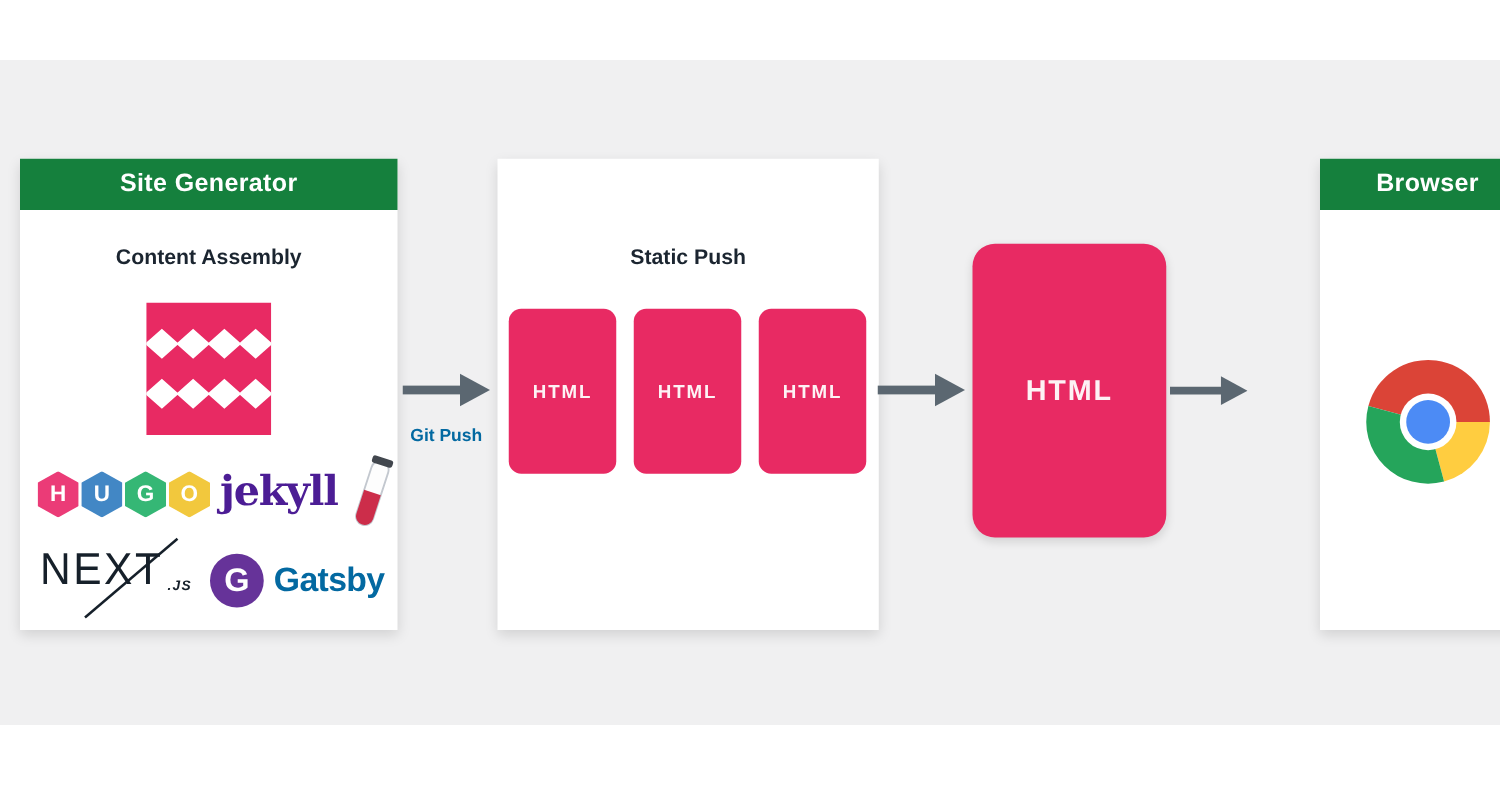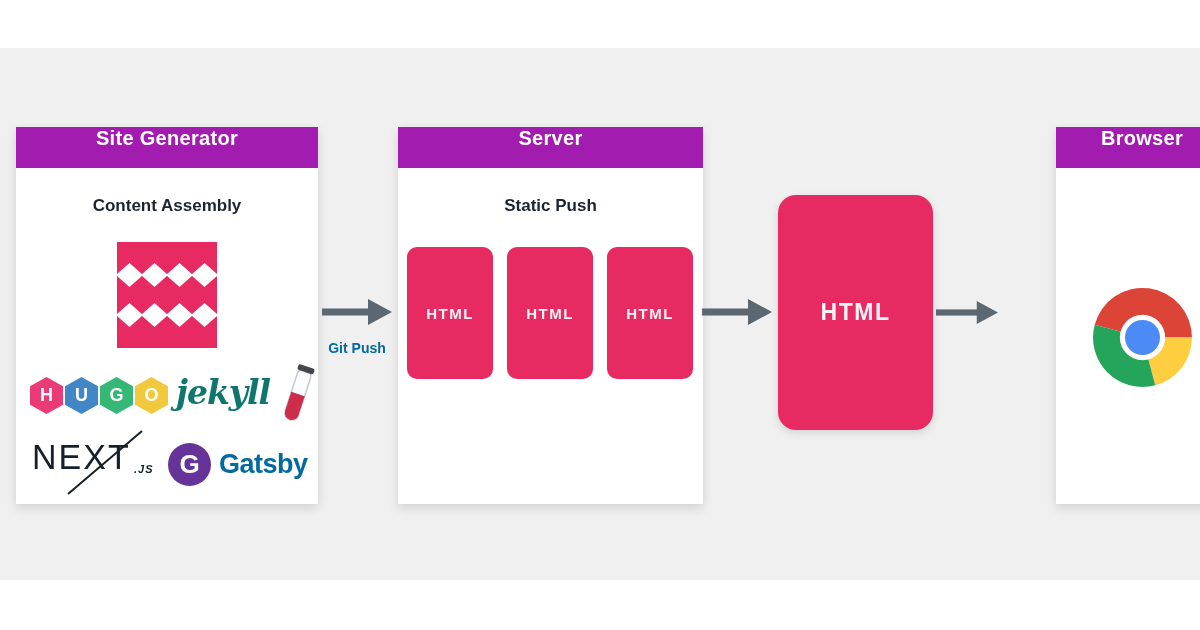--- a/index.html
+++ b/index.html
@@ -12,22 +12,22 @@
   .gray-band {
     position:absolute; left:0; top:48px; width:1200px; height:532px;
     background:#f0f0f1;
   }
   .panel {
     position:absolute; background:#ffffff;
     box-shadow:0 4px 10px rgba(0,0,0,0.13);
   }
   .panel-header {
     position:absolute; left:0; top:0; right:0; height:41px;
-    background:#a21caf; color:#ffffff;
-    display:flex; align-items:flex-start; justify-content:center;
+    background:#15803d; color:#ffffff;
+    display:flex; align-items:center; justify-content:center;
     font-size:20px; font-weight:700; letter-spacing:0.3px;
   }
   .subtitle {
     position:absolute; left:0; right:0; top:69px;
     text-align:center; font-size:17px; font-weight:700; color:#1b2530;
   }
   #panel-sitegen { left:16px;  top:127px; width:302px; height:377px; }
   #panel-server  { left:398px; top:127px; width:305px; height:377px; }
   #panel-browser { left:1011px;top:127px; width:172px; height:377px;margin-left:45px; }
 
@@ -44,22 +44,22 @@
   }
   .hex-h { background:#eb3b77; }
   .hex-u { background:#4287c5; }
   .hex-g { background:#35b775; }
   .hex-o { background:#f2c83d; }
 
   
   .jekyll { position:absolute; left:160px; top:238px; width:145px; height:58px; }
   .jekyll-script {
     position:absolute; left:0; top:8px; width:110px;
-    font-family:"DejaVu Serif", serif; font-style:italic; font-weight:700;
-    font-size:33px; color:#0f766e; letter-spacing:-1px;
+    font-family:"DejaVu Serif", serif; font-weight:700;
+    font-size:33px; color:#4c1d95; letter-spacing:-1px;
     text-shadow:0 1px 0 #ffffff;
   }
   .jekyll-tube { position:absolute; right:2px; top:-4px; }
 
   
   .nextjs { position:absolute; left:12px; top:298px; width:132px; height:70px; }
   .next-text {
     position:absolute; left:4px; top:12px;
     font-size:34px; font-weight:400; letter-spacing:2px; color:#16202a;
     transform:scaleY(1.05);
@@ -167,23 +167,20 @@
     </div>
   </div>
 
   <svg class="arrow" style="left:322px; top:298px;" width="70" height="28" viewBox="0 0 70 28">
     <rect x="0" y="10.5" width="47" height="7" fill="#5b6771"></rect>
     <polygon points="46,1 70,14 46,27" fill="#5b6771"></polygon>
   </svg>
   <div class="git-push-label">Git Push</div>
 
   <div class="panel" id="panel-server">
-    <div class="panel-header">
-      <span>Server</span>
-    </div>
     <div class="subtitle">Static Push</div>
     <div class="cards">
       <div class="card">
           <span>HTML</span>
         </div>
       <div class="card">
           <span>HTML</span>
         </div>
       <div class="card">
           <span>HTML</span>

